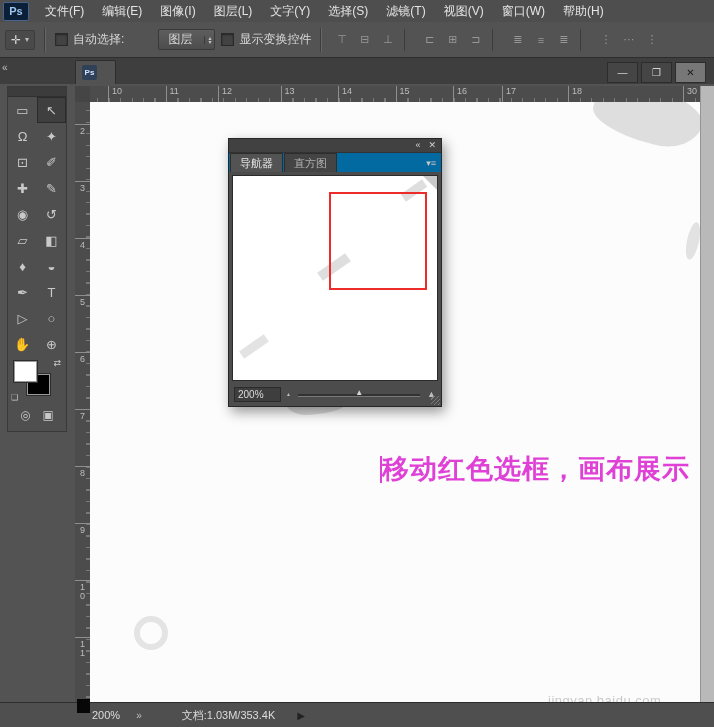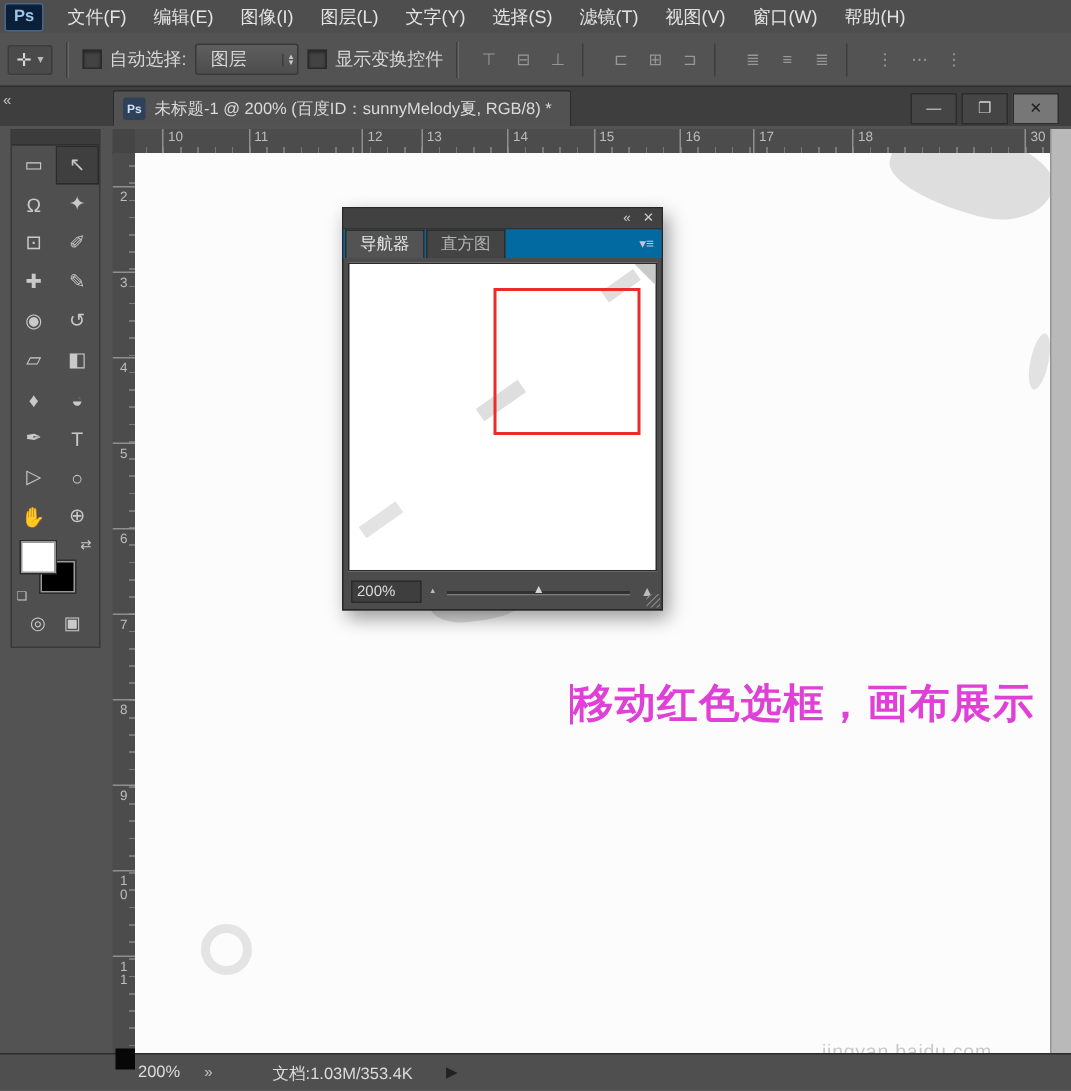--- a/index.html
+++ b/index.html
@@ -20,21 +20,21 @@
               color:#d6d6d6;padding:0 5px;gap:6px;}
   .preset{display:flex;align-items:center;gap:4px;padding:2px 5px;background:#4a4a4a;
           border:1px solid #3c3c3c;border-radius:2px;}
   .preset-ico{font-size:12px;color:#d8d8d8;}
   .caret{font-size:8px;color:#bbb;}
   .vsep{width:1px;height:24px;background:#3c3c3c;border-right:1px solid #676767;margin:0 3px;}
   .opt-check{display:flex;align-items:center;gap:5px;}
   .cb{width:11px;height:11px;background:#434343;border:1px solid #2a2a2a;
       box-shadow:inset 0 1px 2px rgba(0,0,0,.45);}
   .opt-select{height:19px;background:linear-gradient(#5e5e5e,#4d4d4d);border:1px solid #393939;
-              border-radius:2px;display:flex;align-items:center;padding:0 3px 0 9px;gap:24px;}
+              border-radius:2px;display:flex;align-items:center;padding:0 3px 0 9px;gap:12px;margin-left:28px;}
   .stepper{display:flex;flex-direction:column;line-height:4px;font-size:6px;color:#c9c9c9;
            border-left:1px solid #3c3c3c;padding-left:3px;}
   .align-group{display:flex;align-items:center;gap:2px;}
   .align-btn{width:21px;height:19px;display:flex;align-items:center;justify-content:center;
              color:#979797;font-size:11px;}
   .g-gap{width:9px;border-left:1px solid #3c3c3c;height:22px;margin:0 3px 0 4px;}
 
   
   .tabbar{position:absolute;top:58px;left:0;right:0;height:26px;background:#3e3e3e;}
   .collapse-left{position:absolute;left:2px;top:4px;font-size:10px;color:#c2c2c2;}
@@ -202,21 +202,20 @@
         <span class="align-btn">⋮</span>
         <span class="align-btn">⋯</span>
         <span class="align-btn">⋮</span>
       </div>
   </div>
 
   <div class="tabbar">
     <span class="collapse-left">«</span>
     <div class="doc-tab">
       <span class="tab-ps-icon">Ps</span>
-      <span class="tab-title">未标题-1 @ 200% (百度ID：sunnyMelody夏, RGB/8) *</span>
     </div>
     <div class="win-btns" id="win-btns">
         <div class="win-btn">—</div>
         <div class="win-btn">❐</div>
         <div class="win-btn close">✕</div>
       </div>
   </div>
 
   <div class="workspace">
 
@@ -253,21 +252,21 @@
       <div class="tool-extra">
         <span>◎</span>
         <span>▣</span>
       </div>
     </div>
 
     <div class="ruler-corner"></div>
     <div class="ruler-h" id="ruler-h">
         <span class="rh-num" style="left: 18px;">10</span>
         <span class="rh-num" style="left: 75.5px;">11</span>
-        <span class="rh-num" style="left: 151px;">12</span>
+        <span class="rh-num" style="left: 128px;">12</span>
         <span class="rh-num" style="left: 190.5px;">13</span>
         <span class="rh-num" style="left: 248px;">14</span>
         <span class="rh-num" style="left: 305.5px;">15</span>
         <span class="rh-num" style="left: 363px;">16</span>
         <span class="rh-num" style="left: 412px;">17</span>
         <span class="rh-num" style="left: 478px;">18</span>
         <span class="rh-num" style="left: 535.5px; margin-top: 17px;">19</span>
         <span class="rh-num" style="left: 593px;">30</span>
       </div>
     <div class="ruler-v" id="ruler-v">

